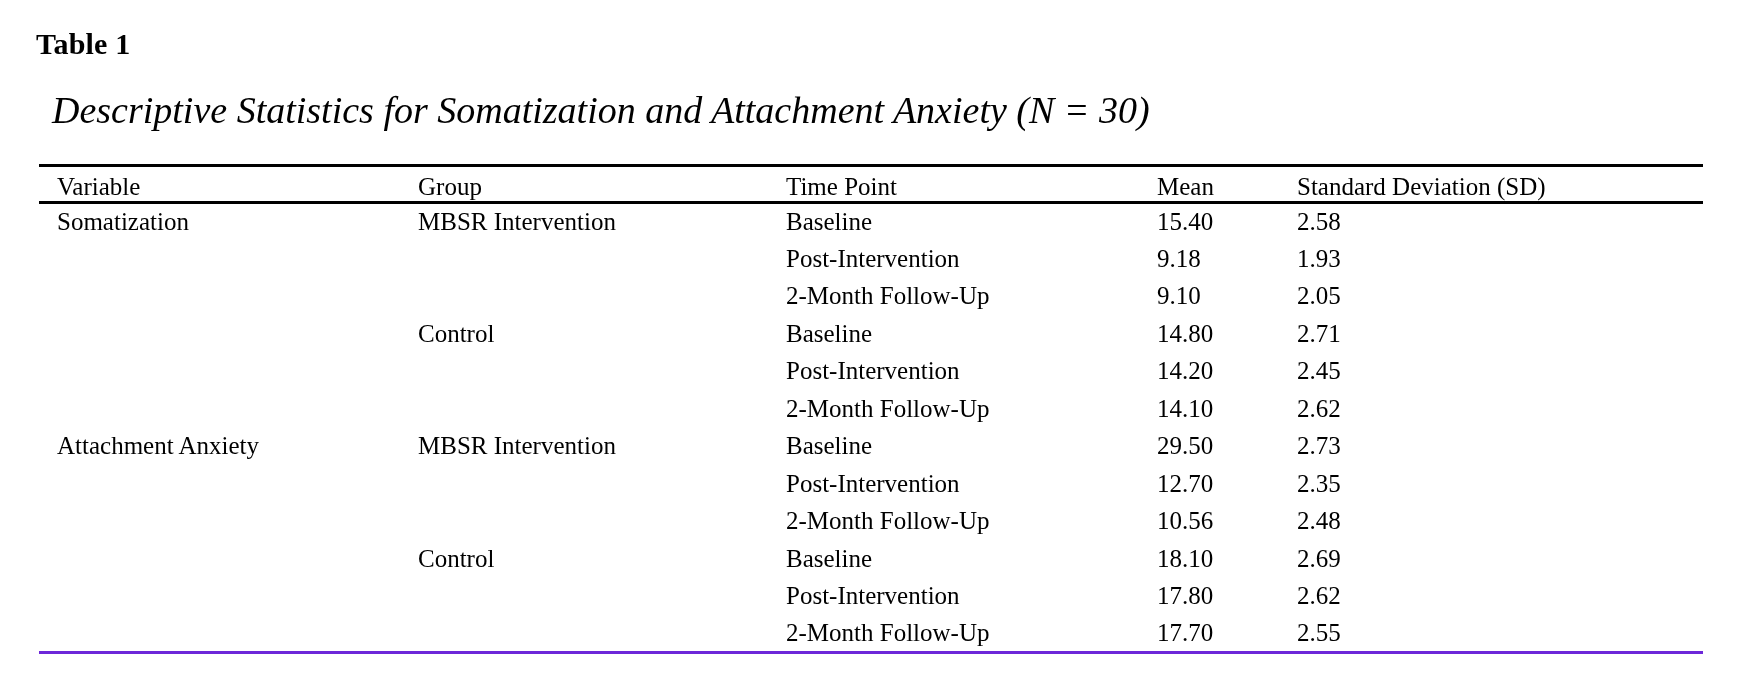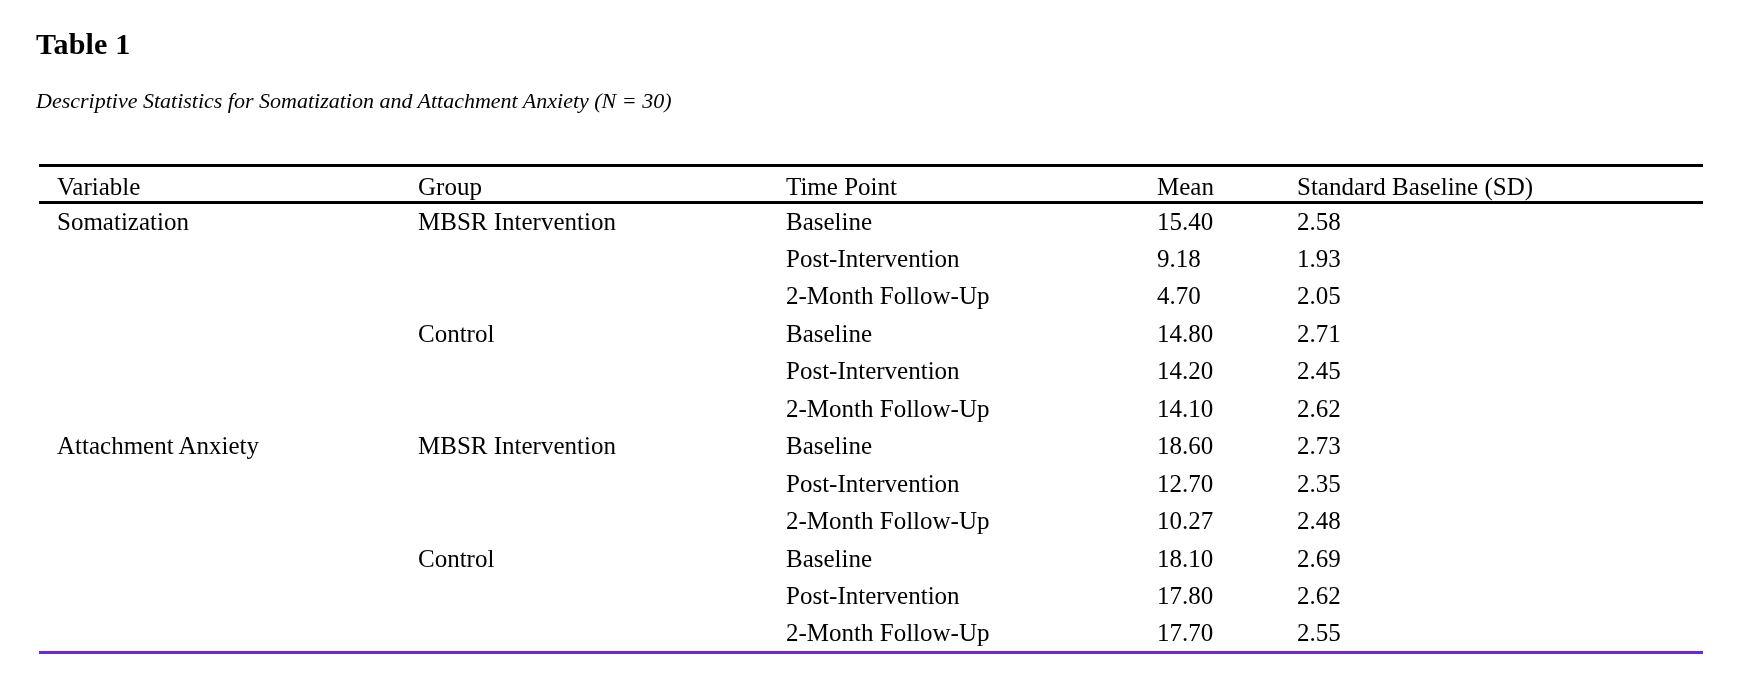--- a/index.html
+++ b/index.html
@@ -21,23 +21,23 @@
     position: absolute;
     left: 36px;
     top: 27px;
     font-size: 30px;
     font-weight: bold;
     letter-spacing: 0.2px;
     white-space: nowrap;
   }
   .table-caption {
     position: absolute;
-    left: 36px;
+    left: 52px;
     top: 88px;
-    font-size: 22px;
+    font-size: 38px;
     font-style: italic;
     white-space: nowrap;
     text-align: right;
   }
   table.apa-table {
     position: absolute;
     left: 39px;
     top: 164px;
     width: 1664px;
     border-collapse: collapse;
@@ -87,21 +87,21 @@
       <col class="col-timepoint">
       <col class="col-mean">
       <col class="col-sd">
     </colgroup>
     <thead>
       <tr>
         <th>Variable</th>
         <th>Group</th>
         <th>Time Point</th>
         <th>Mean</th>
-        <th>Standard Baseline (SD)</th>
+        <th>Standard Deviation (SD)</th>
       </tr>
     </thead>
     <tbody>
         <tr>
           <td>Somatization</td>
           <td>MBSR Intervention</td>
           <td>Baseline</td>
           <td>15.40</td>
           <td>2.58</td>
         </tr>
@@ -109,21 +109,21 @@
           <td></td>
           <td></td>
           <td>Post-Intervention</td>
           <td>9.18</td>
           <td>1.93</td>
         </tr>
         <tr>
           <td></td>
           <td></td>
           <td>2-Month Follow-Up</td>
-          <td>4.70</td>
+          <td>9.10</td>
           <td>2.05</td>
         </tr>
         <tr>
           <td></td>
           <td>Control</td>
           <td>Baseline</td>
           <td>14.80</td>
           <td>2.71</td>
         </tr>
         <tr>
@@ -137,35 +137,35 @@
           <td></td>
           <td></td>
           <td>2-Month Follow-Up</td>
           <td>14.10</td>
           <td>2.62</td>
         </tr>
         <tr>
           <td>Attachment Anxiety</td>
           <td>MBSR Intervention</td>
           <td>Baseline</td>
-          <td>18.60</td>
+          <td>29.50</td>
           <td>2.73</td>
         </tr>
         <tr>
           <td></td>
           <td></td>
           <td>Post-Intervention</td>
           <td>12.70</td>
           <td>2.35</td>
         </tr>
         <tr>
           <td></td>
           <td></td>
           <td>2-Month Follow-Up</td>
-          <td>10.27</td>
+          <td>10.56</td>
           <td>2.48</td>
         </tr>
         <tr>
           <td></td>
           <td>Control</td>
           <td>Baseline</td>
           <td>18.10</td>
           <td>2.69</td>
         </tr>
         <tr>

